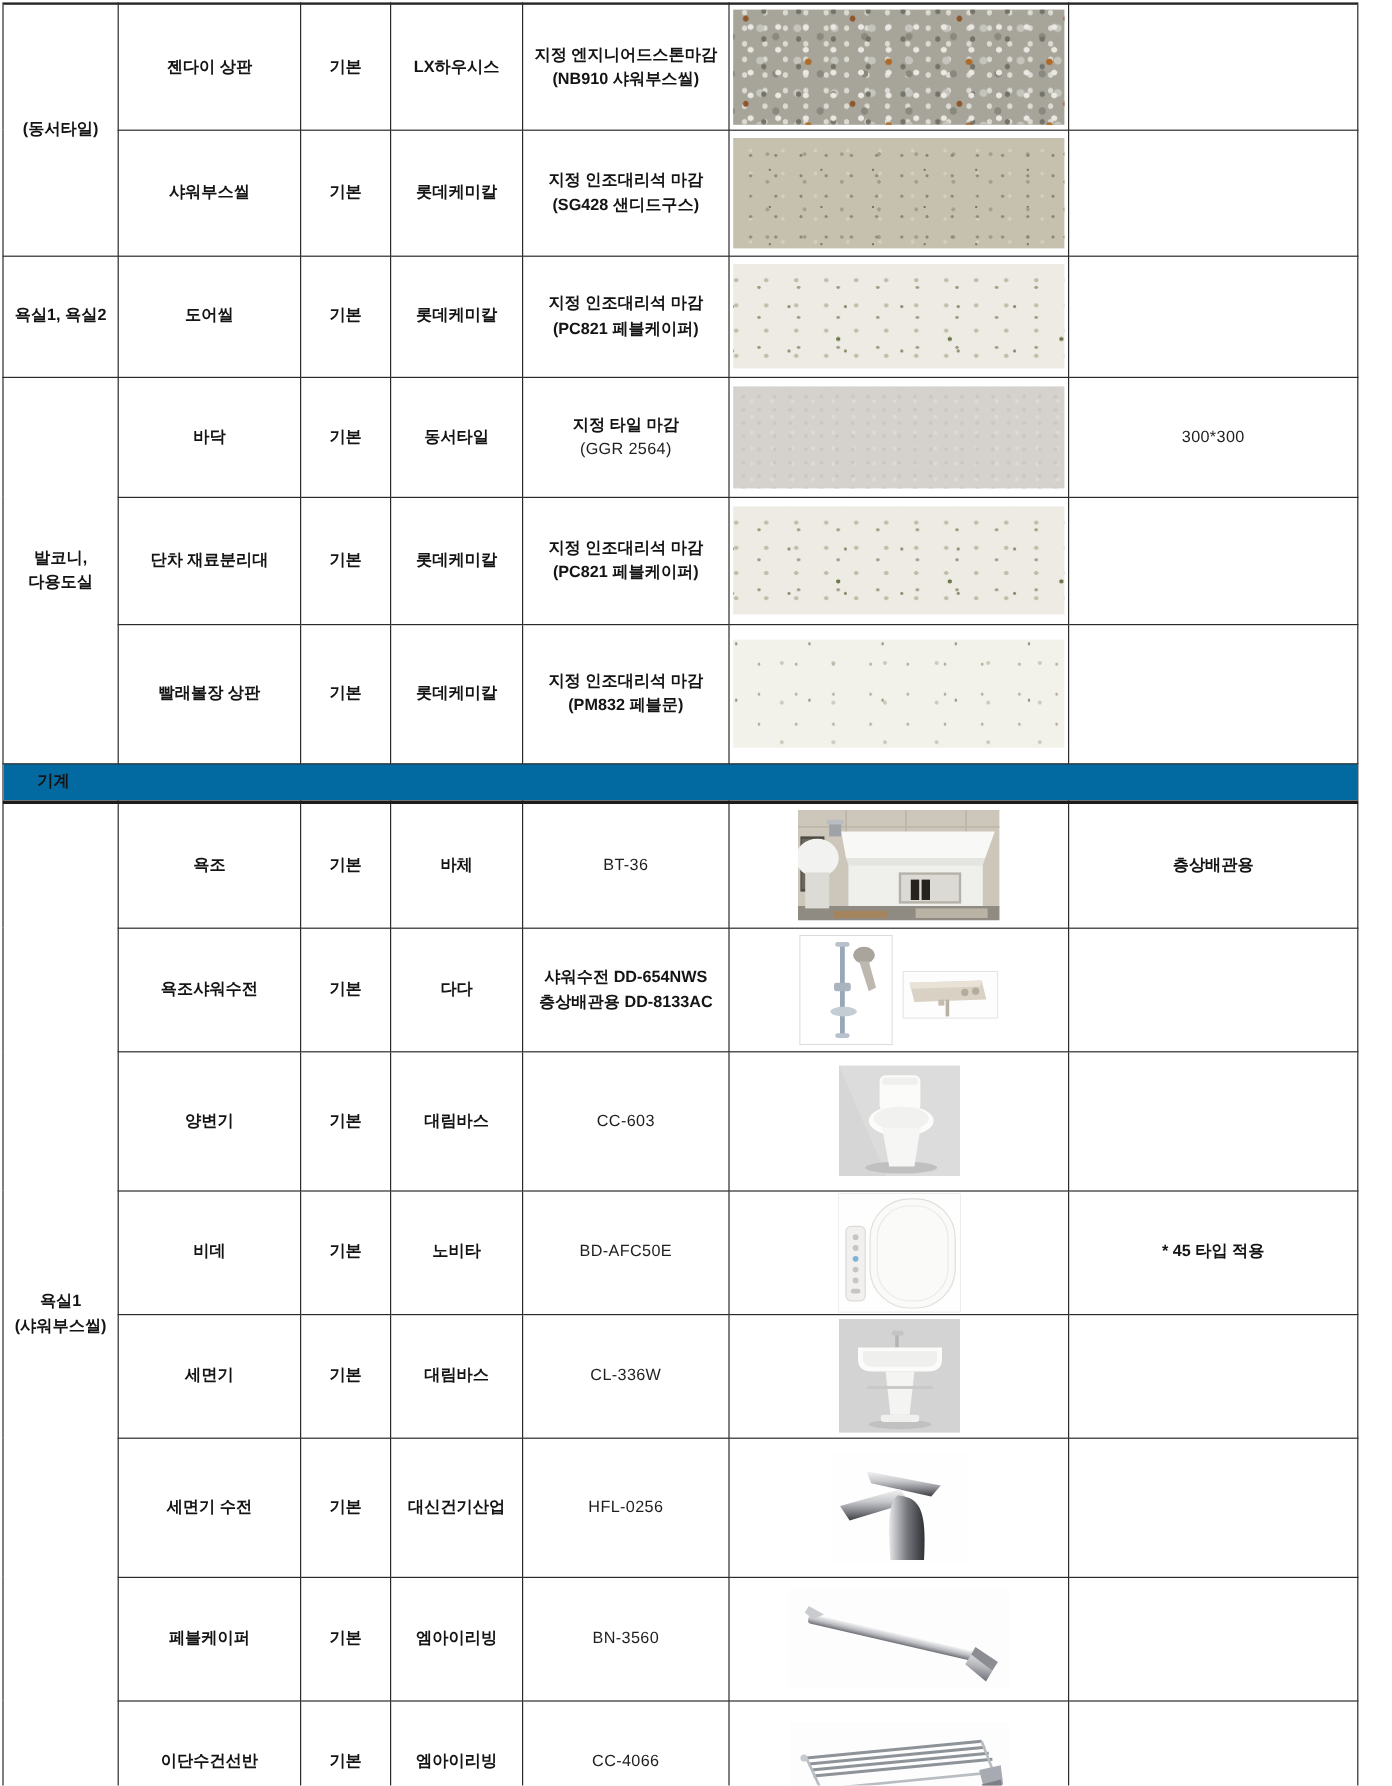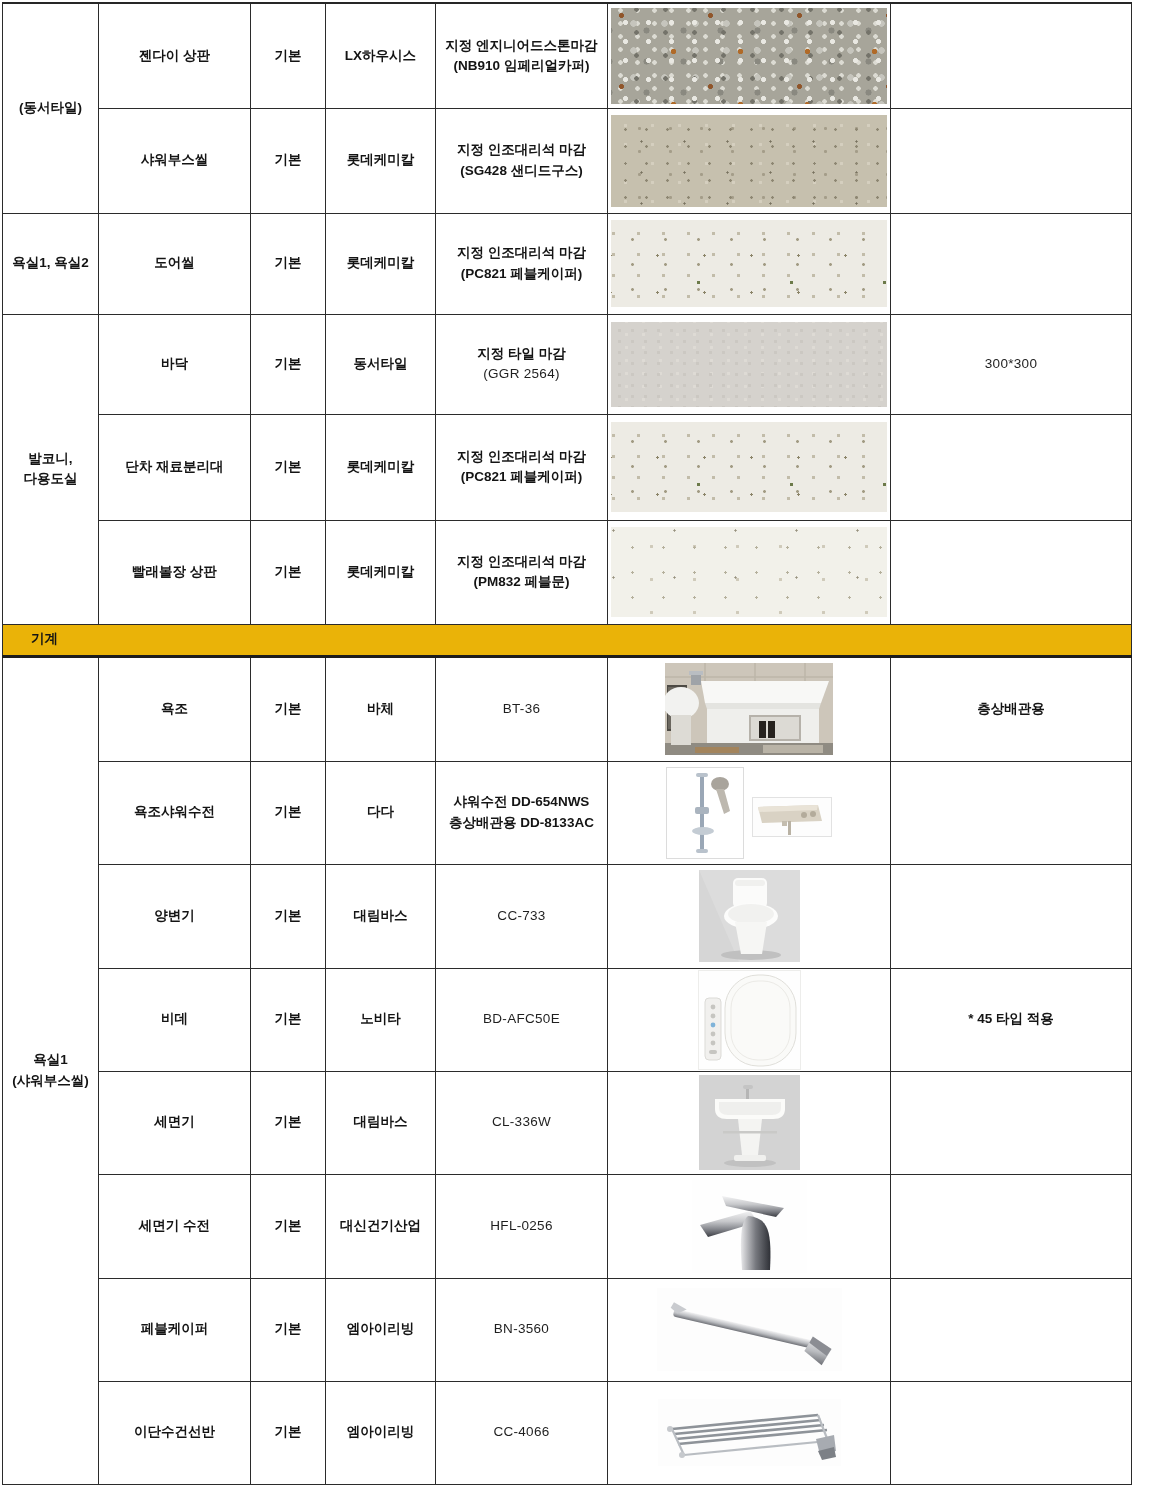--- a/index.html
+++ b/index.html
@@ -6,24 +6,24 @@
     font-family:"Liberation Sans","DejaVu Sans",sans-serif;color:#141414;}
   .sheet{position:relative;width:1160px;height:1488px;}
   table.tbl{border-collapse:collapse;table-layout:fixed;width:1129px;margin:2px 0 0 2px;
     border-top:2px solid #262626;}
   .tbl td{border:1px solid #2b2b2b;padding:0;text-align:center;vertical-align:middle;
     font-size:13.5px;font-weight:700;line-height:1.5;overflow:hidden;}
   .tbl .lt{font-weight:400;letter-spacing:.3px;color:#1f1f1f;}
   .spec{font-size:13px;}
   .loc-top{vertical-align:top;padding-top:5px;}
   .loc-low{vertical-align:top;padding-top:549px;}
-  td.sec{background:#eab308;text-align:left;padding-left:28px;font-size:13.5px;
+  td.sec{background:#0369a1;text-align:left;padding-left:28px;font-size:13.5px;
     border-bottom:3px solid #1c1c1c;}
   
-  .h100{height:100px}.h101{height:101px}.h103{height:103px}.h104{height:104px}
+  .h100{height:100px}.h101{height:101px}.h103{height:103px}.h104{height:116px}
   .h105{height:105px}.h106{height:106px}.h32{height:32px}
   
   .swatch{width:276px;margin:0 auto;}
   .sw-nb910{height:96px;background-color:#a7a59a;background-image:
     radial-gradient(circle,#e9e8e2 0 2.2px,rgba(0,0,0,0) 2.7px),
     radial-gradient(circle,#74736a 0 2px,rgba(0,0,0,0) 2.5px),
     radial-gradient(circle,#c6c5bd 0 3px,rgba(0,0,0,0) 3.5px),
     radial-gradient(circle,#b06a28 0 2.5px,rgba(0,0,0,0) 3px),
     radial-gradient(circle,#8a8980 0 2.8px,rgba(0,0,0,0) 3.3px),
     radial-gradient(circle,#90552a 0 2.2px,rgba(0,0,0,0) 2.7px),
@@ -76,21 +76,21 @@
   <tbody>
         <tr class="h105">
     <td class="loc-top" rowspan="2">
       <div>(동서타일)</div>
     </td>
     <td>젠다이 상판</td>
     <td>기본</td>
     <td>LX하우시스</td>
     <td class="spec">
       <div>지정 엔지니어드스톤마감</div>
-      <div>(NB910 임페리얼카퍼)</div>
+      <div>(NB910 샤워부스씰)</div>
     </td>
     <td>
       <div class="swatch sw-nb910"></div>
     </td>
     <td></td>
   </tr>
 
   <tr class="h105">
     <td>샤워부스씰</td>
     <td>기본</td>
@@ -239,21 +239,21 @@
         </svg>
       </div>
     </td>
     <td></td>
   </tr>
 
   <tr class="h104">
     <td>양변기</td>
     <td>기본</td>
     <td>대림바스</td>
-    <td class="spec lt">CC-733</td>
+    <td class="spec lt">CC-603</td>
     <td>
       <div class="imgwrap">
         <svg width="101" height="92">
           <rect width="101" height="92" fill="#d6d6d6"></rect>
           <polygon points="0,0 101,0 101,92 40,92" fill="#dcdcdc"></polygon>
           <ellipse cx="52" cy="85" rx="30" ry="5" fill="#c0c0c0"></ellipse>
           <rect x="34" y="8" width="34" height="30" rx="5" fill="#fbfbfa"></rect>
           <rect x="36" y="10" width="30" height="6" rx="3" fill="#f0f0ee"></rect>
           <ellipse cx="52" cy="46" rx="27" ry="13" fill="#fcfcfb"></ellipse>
           <ellipse cx="52" cy="44" rx="23" ry="10" fill="#f1f1ef"></ellipse>

